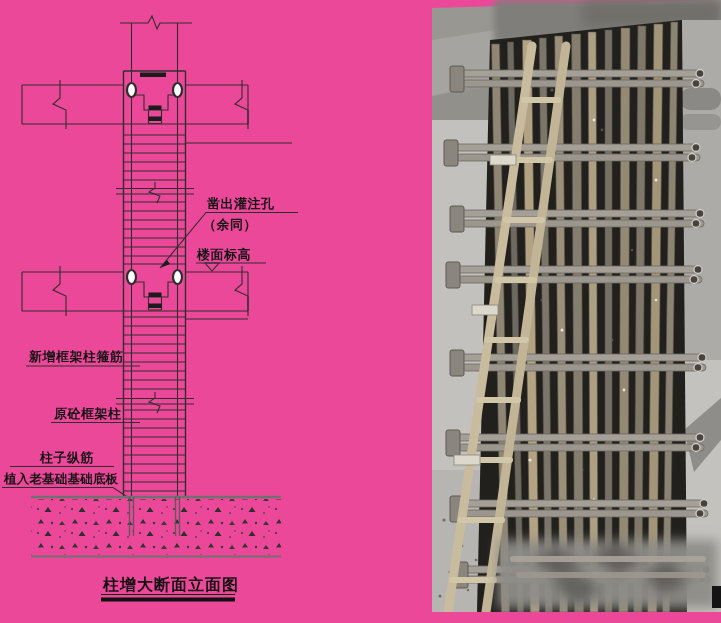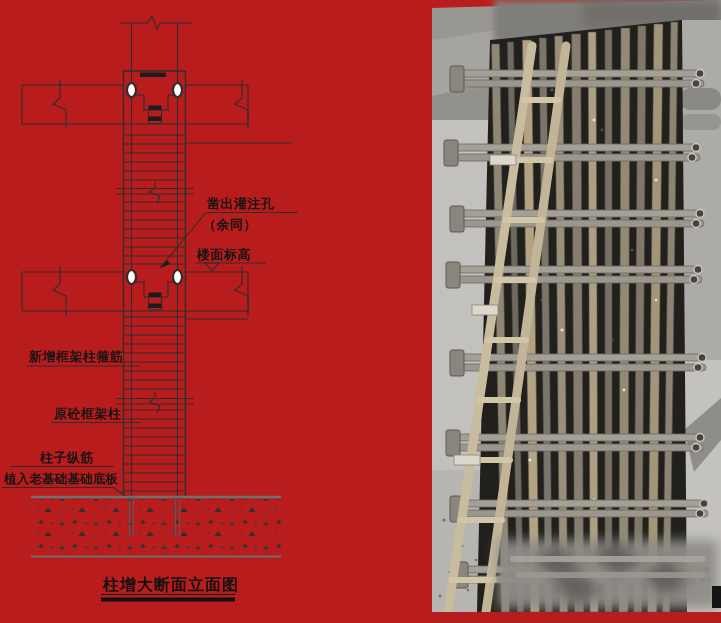--- a/index.html
+++ b/index.html
@@ -1,16 +1,16 @@
 <!DOCTYPE html>
 <html><head>
 <meta charset="utf-8">
 <style>
   html,body{margin:0;padding:0;background:#ffffff;}
-  .stage{position:relative;width:721px;height:623px;background:#b91c1c;overflow:hidden;
+  .stage{position:relative;width:721px;height:623px;background:#ec4899;overflow:hidden;
          font-family:"Liberation Sans","DejaVu Sans",sans-serif;}
   svg{display:block;}
   .diagram{position:absolute;left:0;top:0;}
   .photo{position:absolute;left:432px;top:0;}
   .lbl{font-size:13px;font-weight:700;fill:#141414;letter-spacing:.5px;}
   .lbl-sm{font-size:12.5px;font-weight:700;fill:#141414;letter-spacing:.2px;}
   .ttl{font-size:16px;font-weight:700;fill:#111;letter-spacing:1px;}
 </style>
 </head>
 <body>

